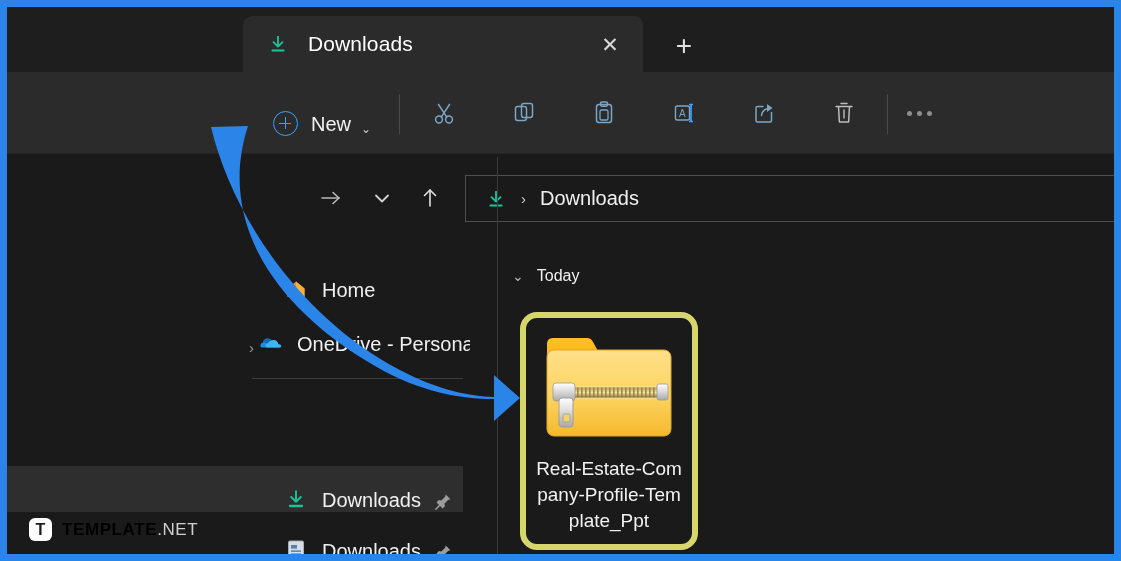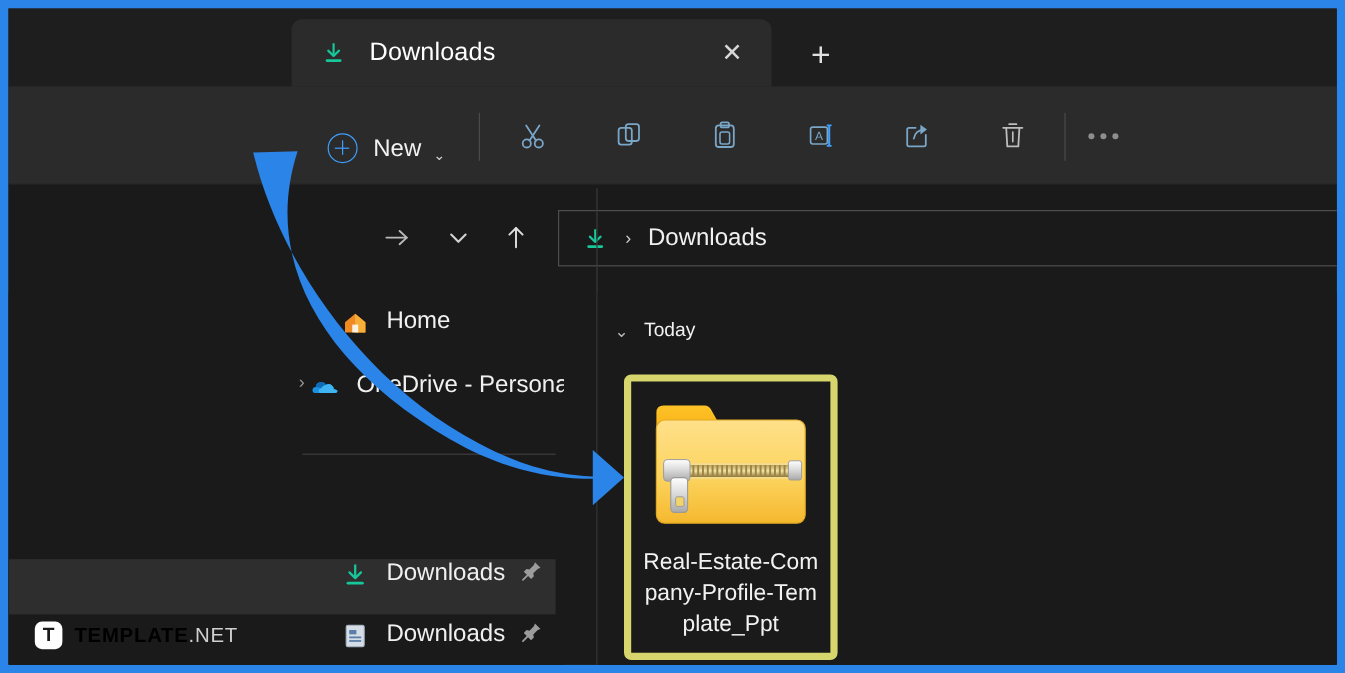--- a/index.html
+++ b/index.html
@@ -158,21 +158,21 @@
   }
   #sidebar {
     position: absolute; left: 0; top: 0;
     width: 463px; height: 310px;
     background: #1a1a1a;
     overflow: hidden;
   }
   .side-row {
     position: absolute; left: 0;
     width: 456px; height: 46px;
-    display: flex; align-items: flex-start;
+    display: flex; align-items: flex-end;
     cursor: pointer;
   }
   .side-row.selected { background: #2e2e2e; }
   .side-row .expander {
     width: 30px; margin-left: 242px;
     color: #9a9a9a; font-size: 15px;
     display: flex; align-items: center; justify-content: center;
   }
   .side-row .expander.blank { visibility: hidden; }
   .side-row .sideicon {
@@ -207,21 +207,21 @@
     display: flex; align-items: center;
     cursor: pointer;
   }
   #group-today .gchev { color: #b9b9b9; font-size: 14px; }
   #group-today .glabel { margin-left: 13px; color: #f2f2f2; font-size: 16px; }
 
   #file-tile {
     position: absolute; left: 22px; top: 68px;
     width: 178px; height: 238px;
     border: 6px solid #d6d66d;
-    border-radius: 6px;
+    border-radius: 17px;
     background: #1a1a1a;
     cursor: pointer;
   }
   #file-icon-wrap {
     position: absolute; left: 50%; top: 6px;
     transform: translateX(-50%);
     width: 140px; height: 122px;
   }
   #file-name {
     position: absolute; left: 6px; right: 6px; top: 138px;

